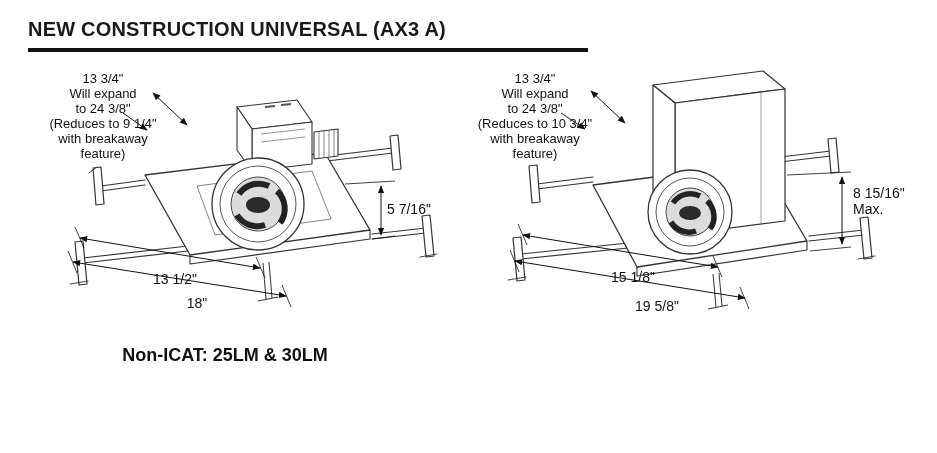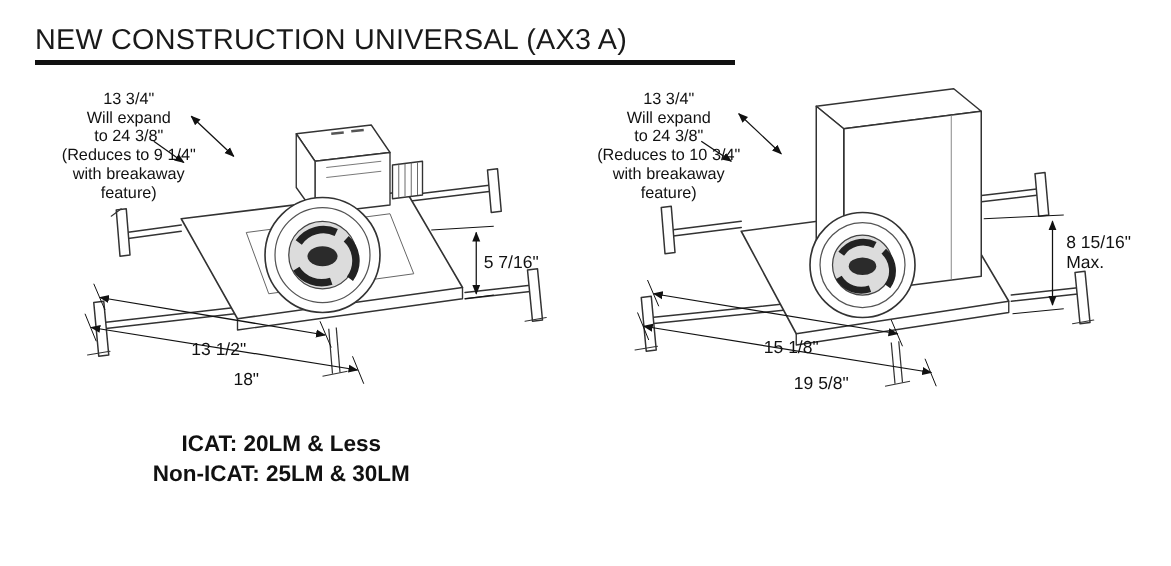--- a/index.html
+++ b/index.html
@@ -2,21 +2,21 @@
 <html><head>
 <meta charset="utf-8">
 <style>
   html,body{margin:0;padding:0;background:#fff;}
   .page{
     position:relative;width:937px;height:453px;background:#fff;overflow:hidden;
     font-family:"Liberation Sans", sans-serif;color:#111;
   }
   .title{
     position:absolute;left:28px;top:18px;margin:0;
-    font-size:23px;font-weight:normal;letter-spacing:0.2px;color:#1a1a1a;white-space:nowrap;
+    font-size:20px;font-weight:bold;letter-spacing:0.2px;color:#1a1a1a;white-space:nowrap;
   }
   .title-rule{
     position:absolute;left:28px;top:48px;width:560px;height:4px;background:#111;
   }
   .figure{position:absolute;top:55px;height:370px;}
   .figure-left{left:25px;width:440px;}
   .figure-right{left:465px;width:470px;}
   .figure svg{position:absolute;left:0;top:0;}
   .note{
     position:absolute;top:16px;text-align:center;
@@ -114,21 +114,20 @@
       <div>(Reduces to 9 1/4"</div>
       <div>with breakaway</div>
       <div>feature)</div>
     </div>
 
     <div class="dim" style="left:362px;top:146px;">5 7/16"</div>
     <div class="dim center" style="left:150px;top:216px;">13 1/2"</div>
     <div class="dim center" style="left:172px;top:240px;">18"</div>
 
     <div class="caption">
-      <div>ICAT: 20LM &amp; Less</div>
       <div>Non-ICAT: 25LM &amp; 30LM</div>
     </div>
   </section>
 
   <section class="figure figure-right">
 
     <svg width="470" height="300" viewBox="0 0 470 300">
       <defs>
         <marker id="arR" viewBox="0 0 10 10" refX="9" refY="5" markerWidth="8" markerHeight="8" orient="auto-start-reverse">
           <path d="M0,1 L10,5 L0,9 z" fill="#111"></path>

